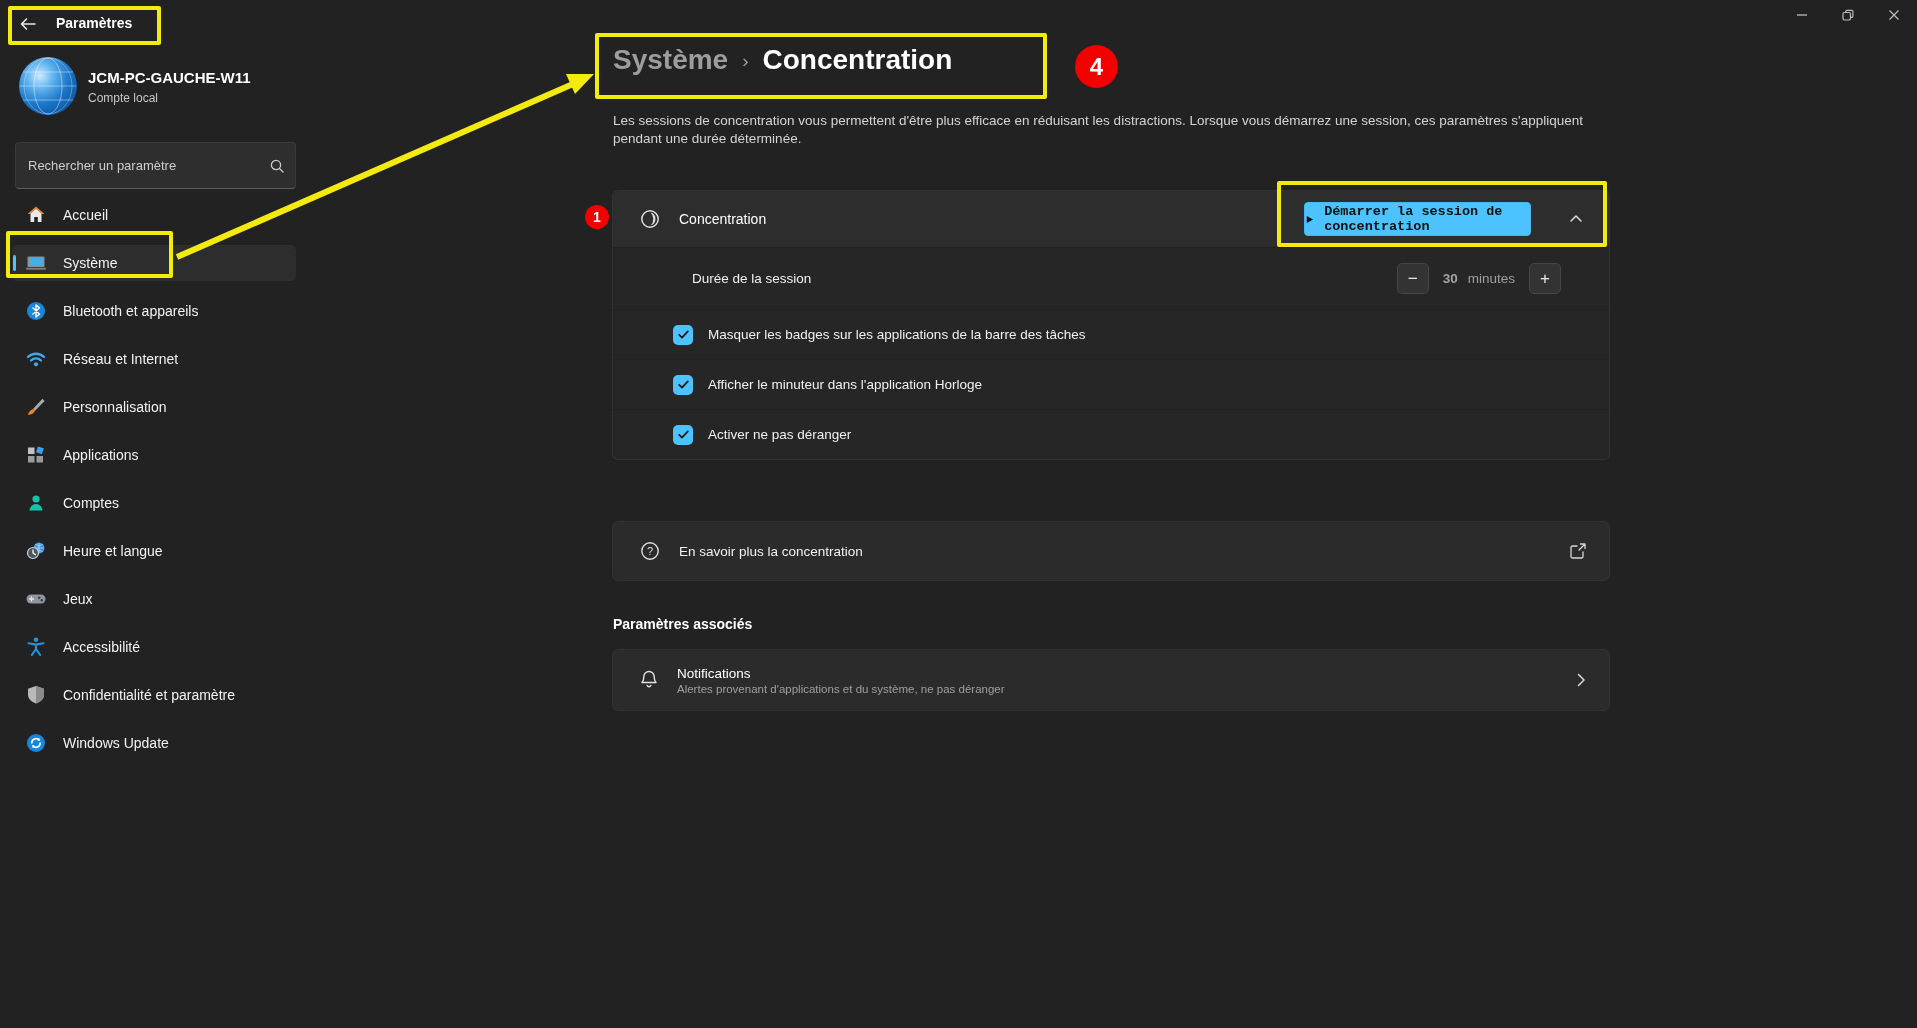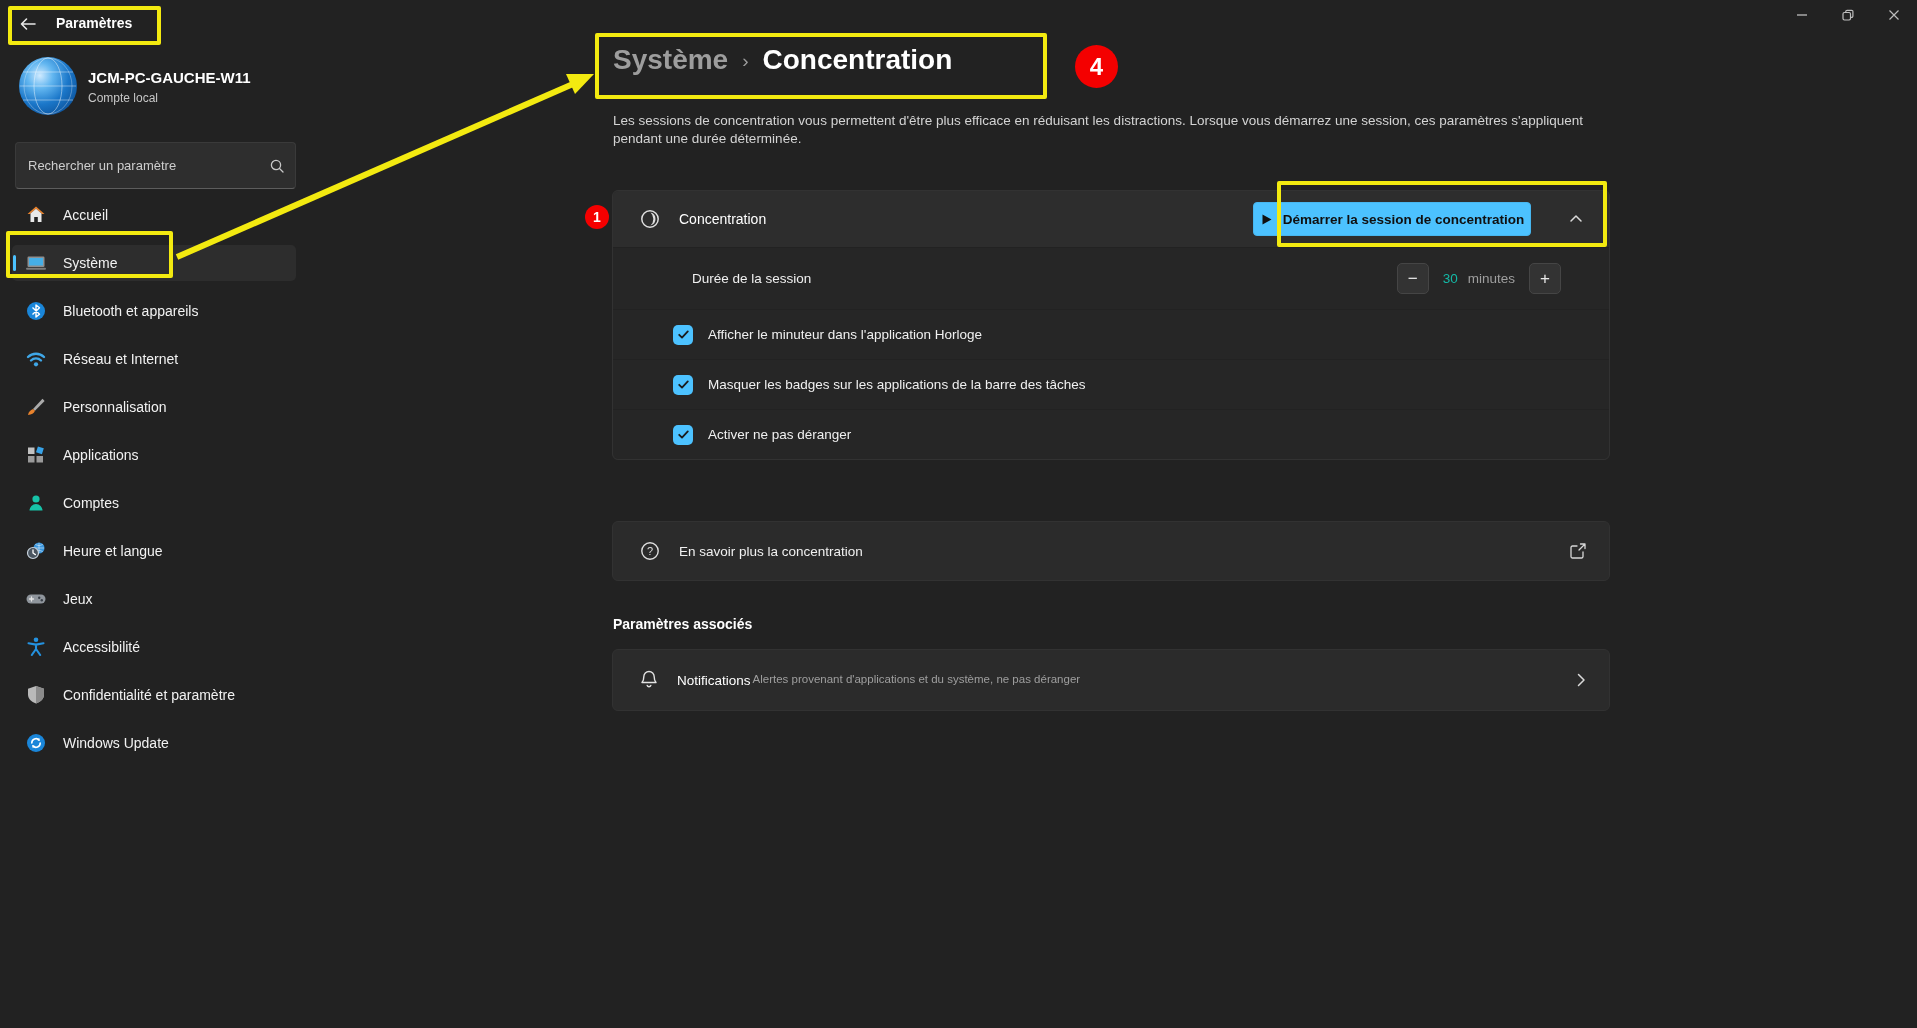--- a/index.html
+++ b/index.html
@@ -44,46 +44,46 @@
   .bc-parent { font-size:28px; font-weight:600; color:#9d9d9d; }
   .bc-sep { font-size:19px; color:#9d9d9d; position:relative; top:-2px; }
   .bc-current { font-size:28px; font-weight:600; color:#ffffff; }
   .page-desc { position:absolute; left:613px; top:112px; width:1012px; font-size:13.5px; line-height:18px; color:#d4d4d4; }
 
   .card { position:absolute; left:612px; width:998px; background:#2b2b2b; border:1px solid #323232; border-radius:6px; }
   .expander { top:190px; }
   .exp-header { height:56px; background:#2d2d2d; border-radius:6px 6px 0 0; display:flex; align-items:center; padding:0 16px 0 26px; gap:18px; }
   .exp-title { font-size:14px; color:#ffffff; }
   .exp-spacer { flex:1; }
-  .start-btn { width:278px; height:34px; background:#4cc2ff; border:1px solid #47b6ef; border-radius:4px;
+  .start-btn { width:227px; height:34px; background:#4cc2ff; border:1px solid #47b6ef; border-radius:4px;
     display:flex; align-items:center; justify-content:center; gap:10px;
-    color:#101010; font-size:13.5px; font-weight:700; }
+    color:#101010; font-size:13.5px; font-weight:700;font-family:Liberation Mono, monospace; }
   .exp-chevron { width:34px; height:34px; display:flex; align-items:center; justify-content:center; margin-left:10px; }
 
   .row { display:flex; align-items:center; border-top:1px solid #222222; background:#262626; }
   .row-duration { height:62px; padding:0 48px 0 79px; }
   .row-check { height:50px; padding-left:60px; gap:15px; }
   .row-label { font-size:13.5px; color:#f0f0f0; }
   .row-last { border-radius:0 0 6px 6px; }
 
   .stepper { margin-left:auto; display:flex; align-items:center; gap:10px; }
   .step-btn { width:32px; height:31px; background:#333333; border:1px solid #454545; border-radius:5px;
     color:#e8e8e8; font-size:17px; display:flex; align-items:center; justify-content:center; }
-  .step-val { font-size:13.5px; font-weight:400; color:#14b8a6; margin-left:4px; }
+  .step-val { font-size:13.5px; font-weight:700; color:#a3a3a3; margin-left:4px; }
   .step-unit { font-size:13.5px; color:#9f9f9f; margin-right:4px; }
 
   .checkbox { width:20px; height:20px; border-radius:5px; background:#4cc2ff; display:flex; align-items:center; justify-content:center; }
 
   .learn-card { top:521px; height:60px; display:flex; align-items:center; padding:0 22px 0 26px; gap:18px; }
   .learn-label { font-size:13.5px; color:#f0f0f0; }
 
   .related-heading { position:absolute; left:613px; top:616px; font-size:14px; font-weight:700; color:#ffffff; }
 
   .notif-card { top:649px; height:62px; display:flex; align-items:center; padding:0 20px 0 24px; gap:16px; }
-  .notif-text { display:flex; flex-direction:row; gap:2px; }
+  .notif-text { display:flex; flex-direction:column; gap:2px; }
   .notif-title { font-size:13.5px; color:#ffffff; }
   .notif-sub { font-size:11.5px; color:#9f9f9f; }
   .notif-chevron { margin-left:auto; }
 
   
   .ann-box { position:absolute; border:4px solid #f3ea10; border-radius:2px; pointer-events:none; z-index:40; }
   .ann-box-params { left:8px; top:6px; width:153px; height:39px; }
   .ann-box-system { left:6px; top:231px; width:167px; height:47px; }
   .ann-box-title { left:595px; top:33px; width:452px; height:66px; }
   .ann-box-button { left:1277px; top:181px; width:330px; height:66px; }
@@ -295,30 +295,30 @@
       <div class="step-btn">+</div>
     </div>
   </div>
 
   <div class="row row-check">
     <span class="checkbox">
       <svg width="13" height="13" viewBox="0 0 13 13">
         <path d="M2.2 6.8 L5 9.6 L10.8 3.4" stroke="#1b1b1b" stroke-width="1.8" fill="none" stroke-linecap="round" stroke-linejoin="round"></path>
       </svg>
     </span>
-    <span class="row-label">Afficher le minuteur dans l'application Horloge</span>
+    <span class="row-label">Masquer les badges sur les applications de la barre des tâches</span>
   </div>
 
   <div class="row row-check">
     <span class="checkbox">
       <svg width="13" height="13" viewBox="0 0 13 13">
         <path d="M2.2 6.8 L5 9.6 L10.8 3.4" stroke="#1b1b1b" stroke-width="1.8" fill="none" stroke-linecap="round" stroke-linejoin="round"></path>
       </svg>
     </span>
-    <span class="row-label">Masquer les badges sur les applications de la barre des tâches</span>
+    <span class="row-label">Afficher le minuteur dans l'application Horloge</span>
   </div>
 
 
   <div class="row row-check row-last">
     <span class="checkbox">
       <svg width="13" height="13" viewBox="0 0 13 13">
         <path d="M2.2 6.8 L5 9.6 L10.8 3.4" stroke="#1b1b1b" stroke-width="1.8" fill="none" stroke-linecap="round" stroke-linejoin="round"></path>
       </svg>
     </span>
     <span class="row-label">Activer ne pas déranger</span>

